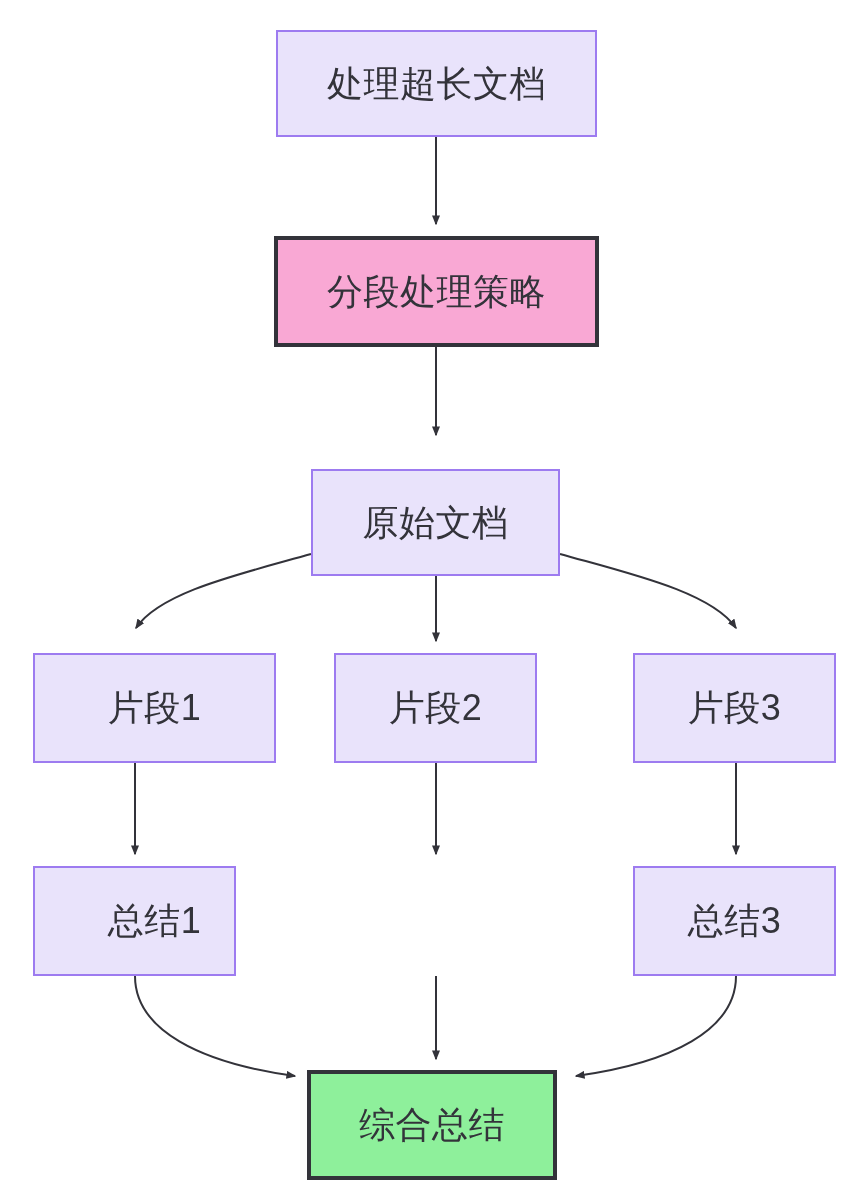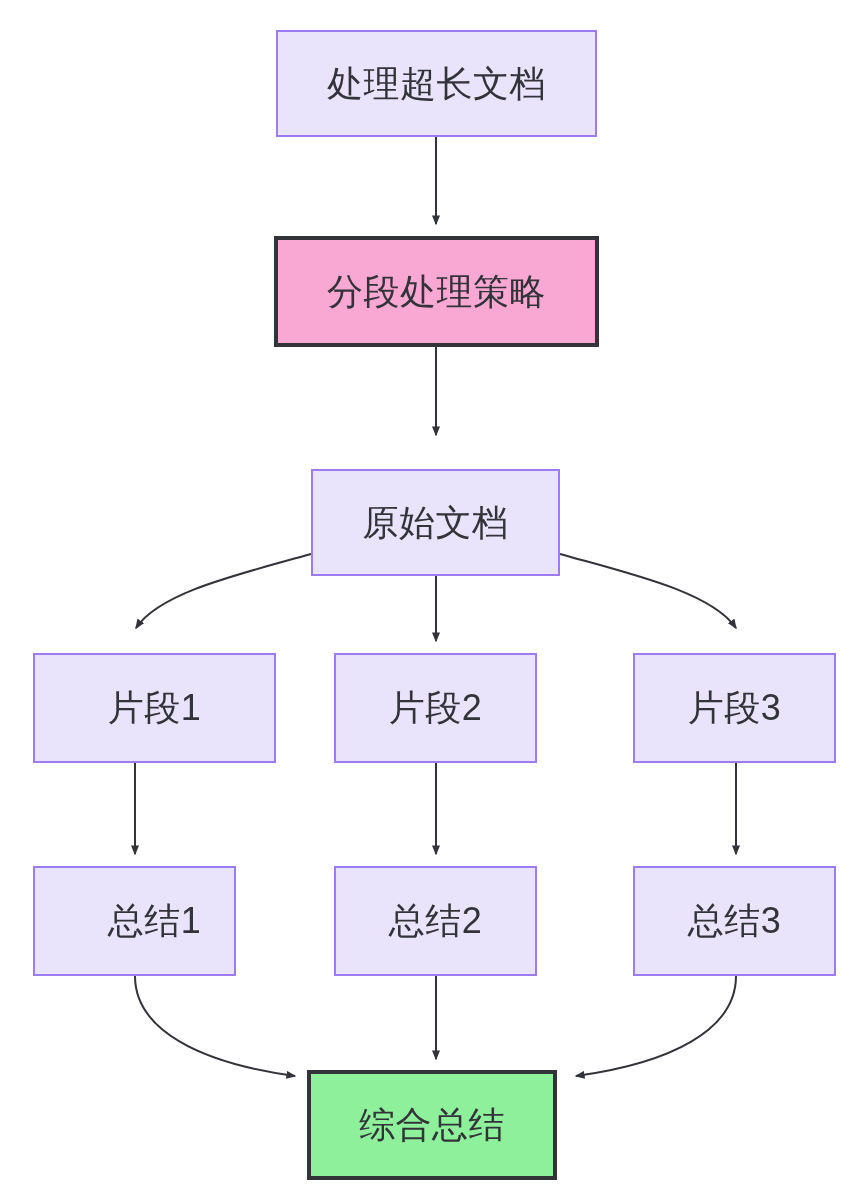--- a/index.html
+++ b/index.html
@@ -115,23 +115,20 @@
   </div>
 
   <div class="node node-normal" style="left:633px; top:653px; width:203px; height:110px;">
     <span class="node-label">片段3</span>
   </div>
 
   <div class="node node-normal" style="left:33px; top:866px; width:203px; height:110px;padding-left:40px;">
     <span class="node-label">总结1</span>
   </div>
 
-  <div class="node node-normal" style="left:334px; top:866px; width:203px; height:110px;">
-    <span class="node-label">总结2</span>
-  </div>
 
   <div class="node node-normal" style="left:633px; top:866px; width:203px; height:110px;">
     <span class="node-label">总结3</span>
   </div>
 
   <div class="node node-result" style="left:307px; top:1070px; width:250px; height:110px;">
     <span class="node-label">综合总结</span>
   </div>
 
 </div>

